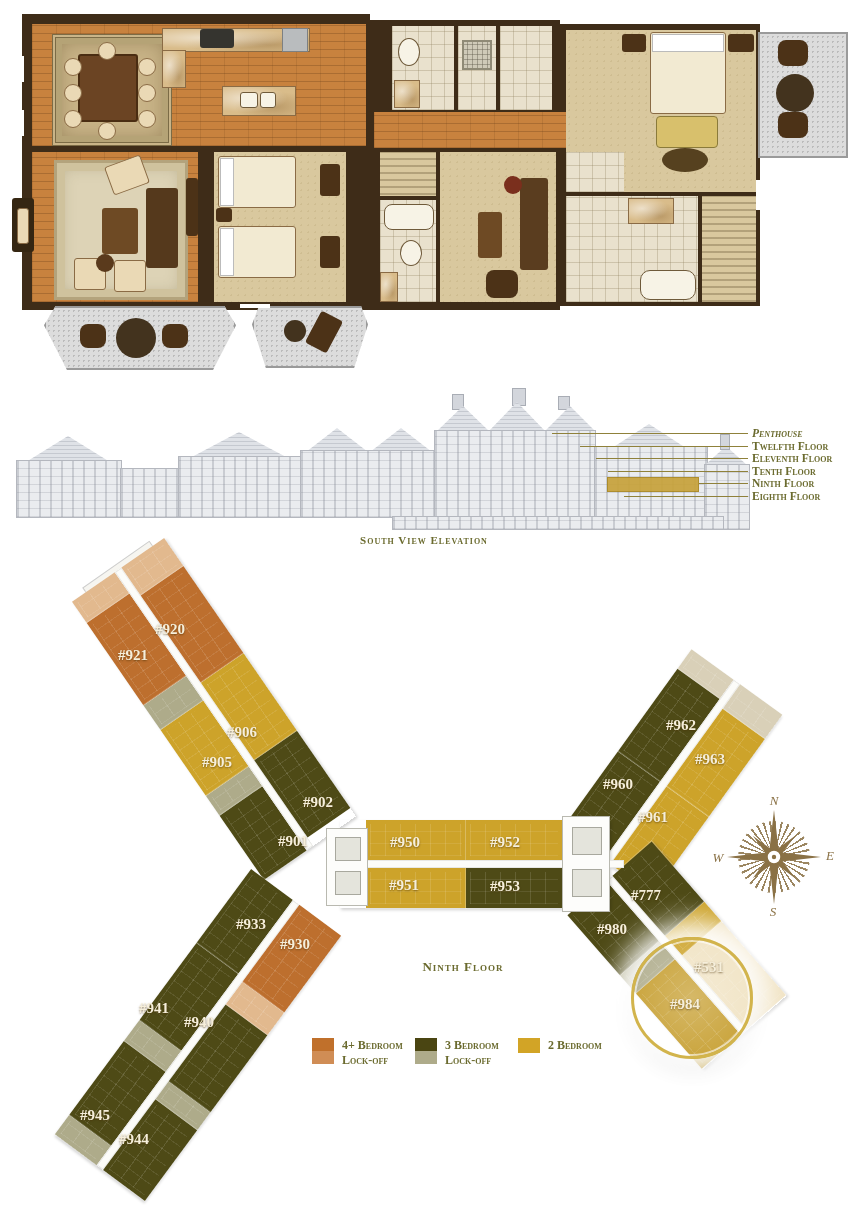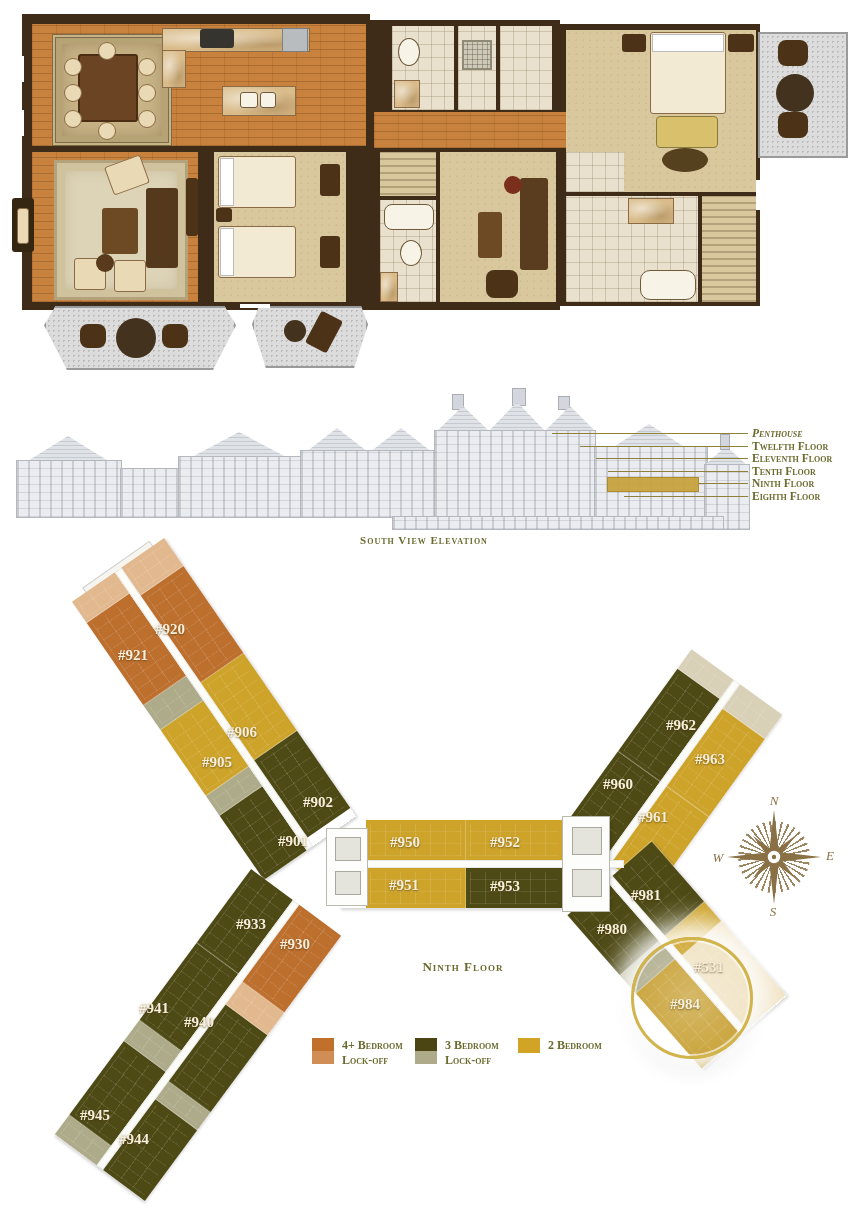--- a/index.html
+++ b/index.html
@@ -301,21 +301,21 @@
         <span class="unit-label" style="left: 318px; top: 802px;">#902</span>
         <span class="unit-label" style="left: 293px; top: 841px;">#901</span>
         <span class="unit-label" style="left: 405px; top: 842px;">#950</span>
         <span class="unit-label" style="left: 505px; top: 842px; text-align: center;">#952</span>
         <span class="unit-label" style="left: 404px; top: 885px;">#951</span>
         <span class="unit-label" style="left: 505px; top: 886px;">#953</span>
         <span class="unit-label" style="left: 681px; top: 725px;">#962</span>
         <span class="unit-label" style="left: 710px; top: 759px;">#963</span>
         <span class="unit-label" style="left: 618px; top: 784px;">#960</span>
         <span class="unit-label" style="left: 653px; top: 817px;">#961</span>
-        <span class="unit-label" style="left: 646px; top: 895px;">#981</span>
+        <span class="unit-label" style="left: 646px; top: 895px;">#777</span>
         <span class="unit-label" style="left: 612px; top: 929px;">#980</span>
         <span class="unit-label" style="left: 709px; top: 967px;">#531</span>
         <span class="unit-label" style="left: 685px; top: 1004px;">#984</span>
         <span class="unit-label" style="left: 251px; top: 924px;">#933</span>
         <span class="unit-label" style="left: 295px; top: 944px;">#930</span>
         <span class="unit-label" style="left: 154px; top: 1008px;">#941</span>
         <span class="unit-label" style="left: 199px; top: 1022px;">#940</span>
         <span class="unit-label" style="left: 95px; top: 1115px;">#945</span>
         <span class="unit-label" style="left: 134px; top: 1139px;">#944</span>
       </div>

